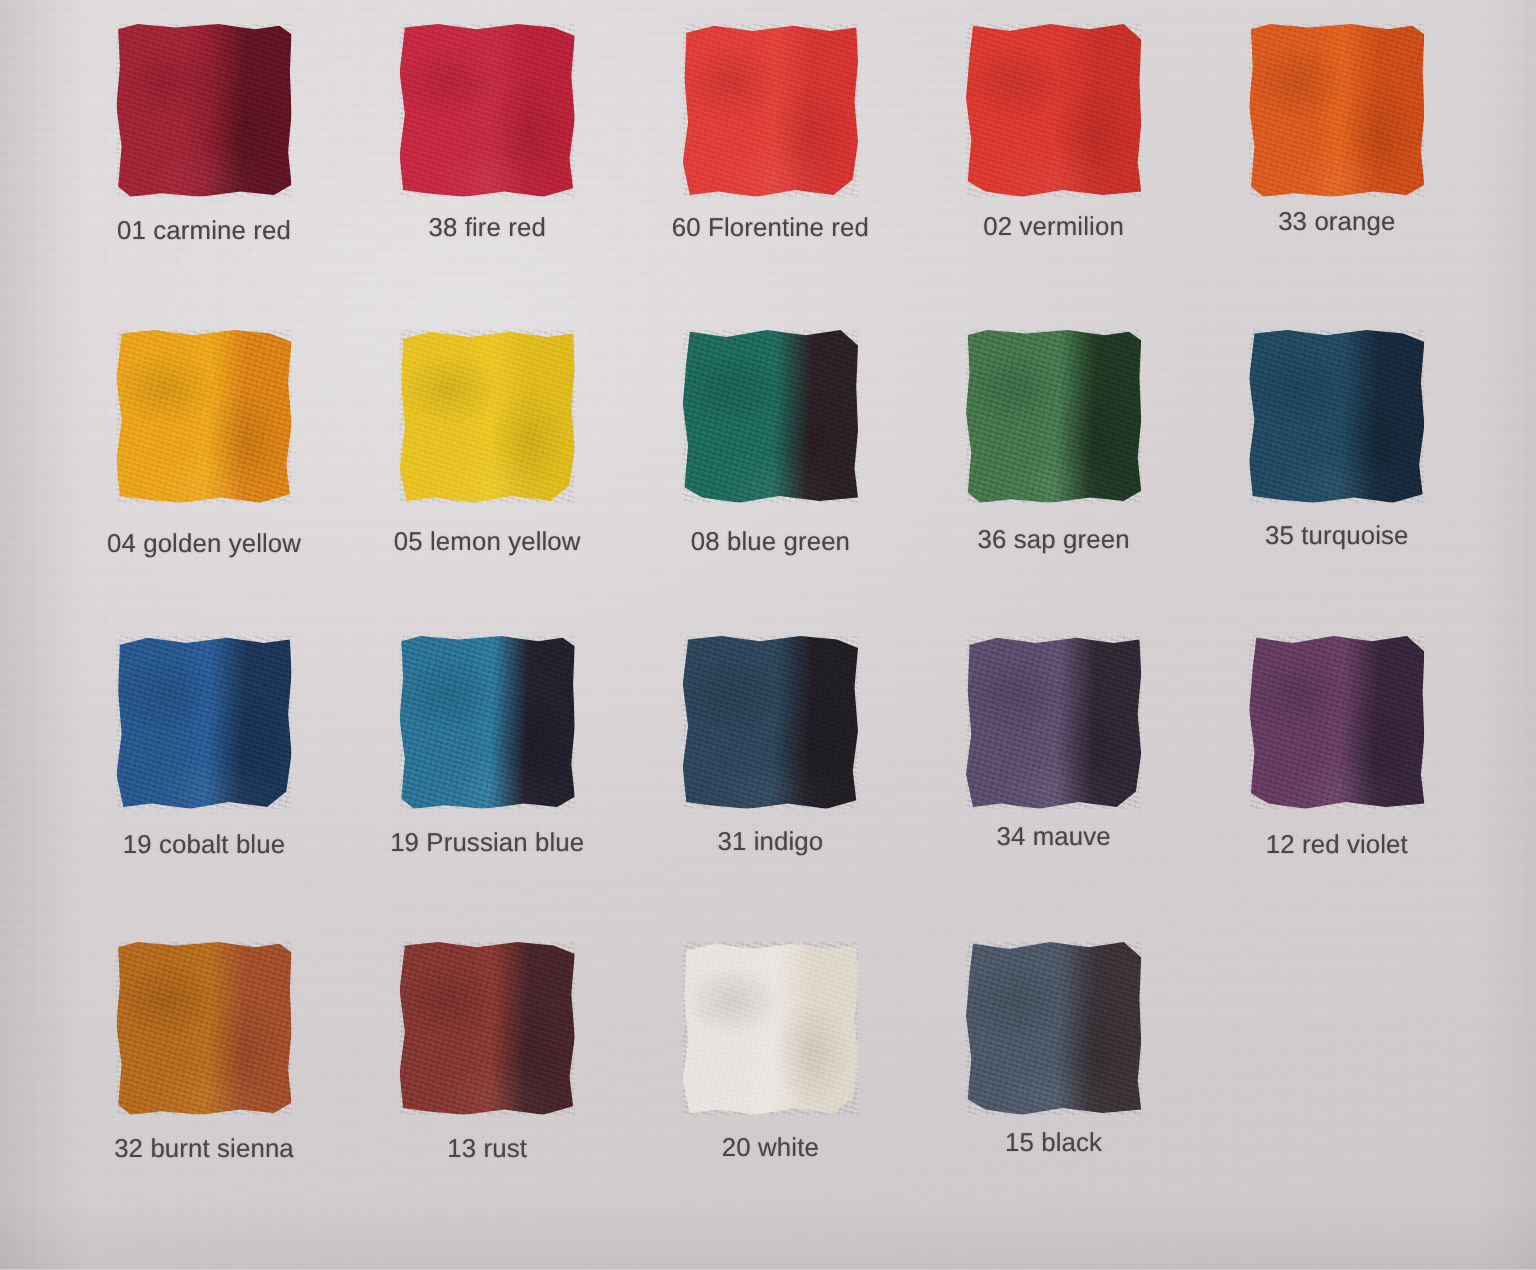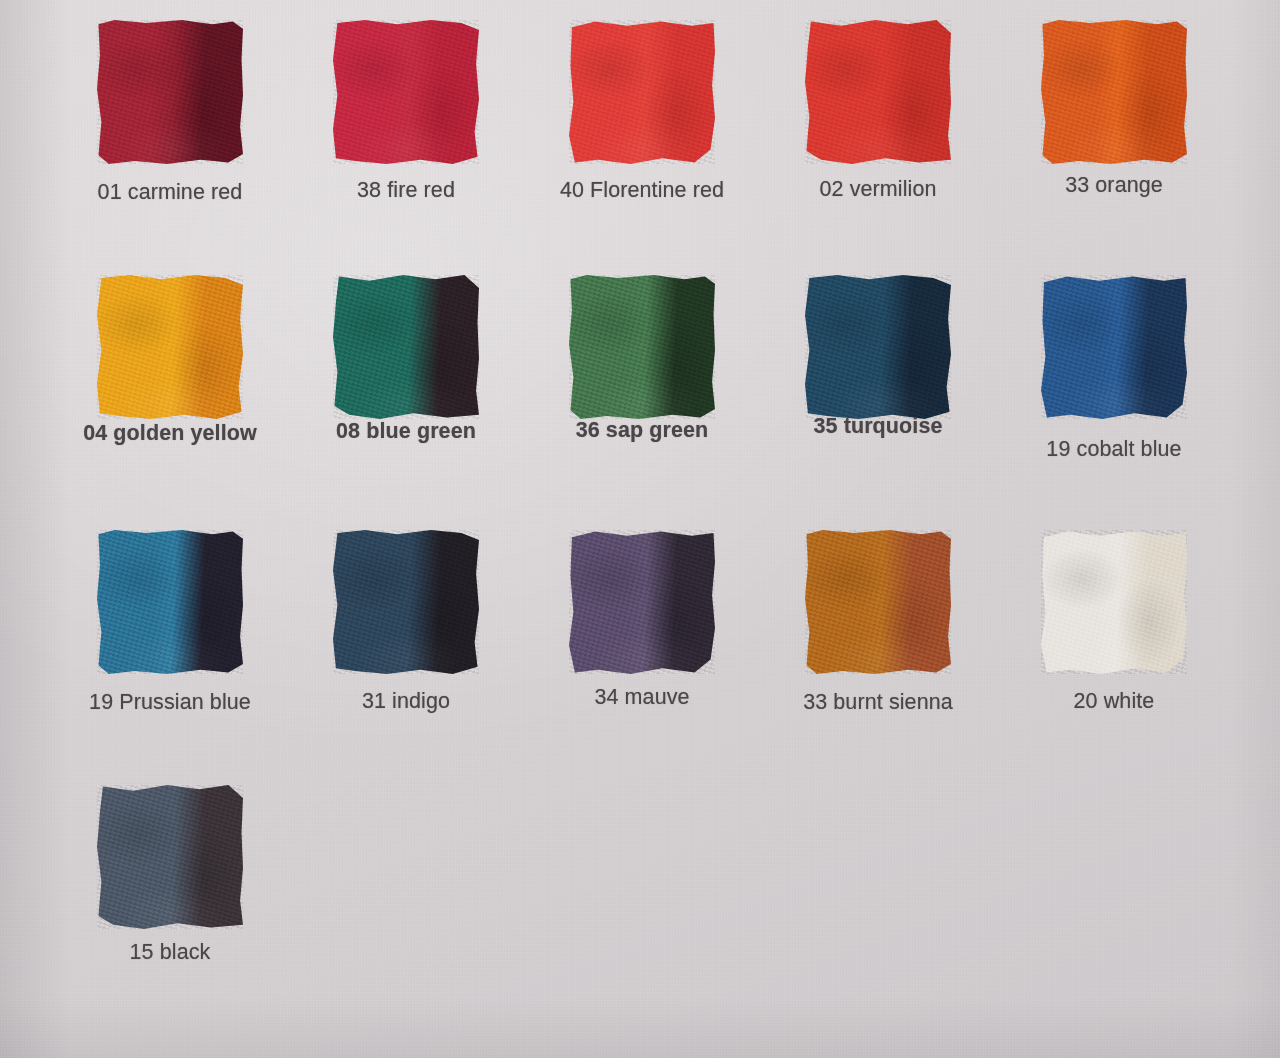--- a/index.html
+++ b/index.html
@@ -110,21 +110,21 @@
     color: #4a4548;
     font-family: "Liberation Sans", sans-serif;
     font-weight: 400;
     white-space: nowrap;
     text-shadow: 0 0 1.1px rgba(90,85,90,0.55);
     filter: blur(0.18px);
   }
 
   
   .row-0 .label { margin-top: 14px; }
-  .row-1 .label { margin-top: 0; font-weight: bold; }
+  .row-1 .label { margin-top: 20px; }
   .row-2 .label { margin-top: 16px; }
   .row-3 .label { margin-top: 16px; }
   .col-4 .label { transform: translateY(-5px); }
   .col-3 .label { transform: translateY(-1px); }
   .col-0 .label { transform: translateY(2px); }
 </style>
 </head>
 <body>
 
 <div id="page">
@@ -145,21 +145,21 @@
           <div class="tex"></div>
         </div>
         <div class="label">38 fire red</div>
       </div>
       <div class="cell row-0 col-2">
         <div class="swatch-wrap">
           <div class="swatch shape-c" style="background: linear-gradient(92deg, rgb(223, 59, 55) 0%, rgb(223, 59, 55) 38%, rgb(224, 64, 56) 52%, rgb(210, 51, 48) 72%, rgb(210, 51, 48) 100%);"></div>
           <div class="blot"></div>
           <div class="tex"></div>
         </div>
-        <div class="label">40 Florentine red</div>
+        <div class="label">60 Florentine red</div>
       </div>
       <div class="cell row-0 col-3">
         <div class="swatch-wrap">
           <div class="swatch shape-d" style="background: linear-gradient(92deg, rgb(216, 55, 47) 0%, rgb(216, 55, 47) 38%, rgb(216, 55, 47) 52%, rgb(198, 47, 40) 72%, rgb(198, 47, 40) 100%);"></div>
           <div class="blot"></div>
           <div class="tex"></div>
         </div>
         <div class="label">02 vermilion</div>
       </div>
       <div class="cell row-0 col-4">
@@ -171,20 +171,28 @@
         <div class="label">33 orange</div>
       </div>
       <div class="cell row-1 col-0">
         <div class="swatch-wrap">
           <div class="swatch shape-b" style="background: linear-gradient(92deg, rgb(232, 160, 27) 0%, rgb(232, 160, 27) 38%, rgb(234, 164, 28) 52%, rgb(215, 125, 23) 72%, rgb(215, 125, 23) 100%);"></div>
           <div class="blot"></div>
           <div class="tex"></div>
         </div>
         <div class="label">04 golden yellow</div>
       </div>
+      <div class="cell row-1 col-1">
+        <div class="swatch-wrap">
+          <div class="swatch shape-c" style="background: linear-gradient(92deg, rgb(230, 192, 35) 0%, rgb(230, 192, 35) 38%, rgb(233, 196, 37) 52%, rgb(221, 184, 29) 72%, rgb(221, 184, 29) 100%);"></div>
+          <div class="blot"></div>
+          <div class="tex"></div>
+        </div>
+        <div class="label">05 lemon yellow</div>
+      </div>
       <div class="cell row-1 col-2">
         <div class="swatch-wrap">
           <div class="swatch shape-d" style="background: linear-gradient(92deg, rgb(30, 102, 89) 0%, rgb(30, 102, 89) 38%, rgb(30, 102, 89) 52%, rgb(42, 31, 36) 72%, rgb(42, 31, 36) 100%);"></div>
           <div class="blot"></div>
           <div class="tex"></div>
         </div>
         <div class="label">08 blue green</div>
       </div>
       <div class="cell row-1 col-3">
         <div class="swatch-wrap">
@@ -227,27 +235,43 @@
         <div class="label">31 indigo</div>
       </div>
       <div class="cell row-2 col-4">
         <div class="swatch-wrap">
           <div class="swatch shape-c" style="background: linear-gradient(92deg, rgb(88, 74, 105) 0%, rgb(88, 74, 105) 38%, rgb(91, 77, 108) 52%, rgb(46, 39, 51) 72%, rgb(46, 39, 51) 100%);"></div>
           <div class="blot"></div>
           <div class="tex"></div>
         </div>
         <div class="label">34 mauve</div>
       </div>
+      <div class="cell row-3 col-0">
+        <div class="swatch-wrap">
+          <div class="swatch shape-d" style="background: linear-gradient(92deg, rgb(97, 58, 92) 0%, rgb(97, 58, 92) 38%, rgb(101, 61, 96) 52%, rgb(54, 37, 58) 72%, rgb(54, 37, 58) 100%);"></div>
+          <div class="blot"></div>
+          <div class="tex"></div>
+        </div>
+        <div class="label">12 red violet</div>
+      </div>
       <div class="cell row-3 col-1">
         <div class="swatch-wrap">
           <div class="swatch shape-a" style="background: linear-gradient(92deg, rgb(176, 102, 29) 0%, rgb(176, 102, 29) 38%, rgb(180, 106, 31) 52%, rgb(157, 76, 42) 72%, rgb(157, 76, 42) 100%);"></div>
           <div class="blot"></div>
           <div class="tex"></div>
         </div>
-        <div class="label">33 burnt sienna</div>
+        <div class="label">32 burnt sienna</div>
+      </div>
+      <div class="cell row-3 col-2">
+        <div class="swatch-wrap">
+          <div class="swatch shape-b" style="background: linear-gradient(92deg, rgb(127, 53, 48) 0%, rgb(127, 53, 48) 38%, rgb(132, 56, 47) 52%, rgb(69, 36, 42) 72%, rgb(69, 36, 42) 100%);"></div>
+          <div class="blot"></div>
+          <div class="tex"></div>
+        </div>
+        <div class="label">13 rust</div>
       </div>
       <div class="cell row-3 col-3">
         <div class="swatch-wrap">
           <div class="swatch shape-c" style="background: linear-gradient(92deg, rgb(231, 227, 222) 0%, rgb(231, 227, 222) 38%, rgb(233, 229, 224) 52%, rgb(221, 214, 201) 72%, rgb(221, 214, 201) 100%);"></div>
           <div class="blot"></div>
           <div class="tex"></div>
         </div>
         <div class="label">20 white</div>
       </div>
       <div class="cell row-3 col-4">

